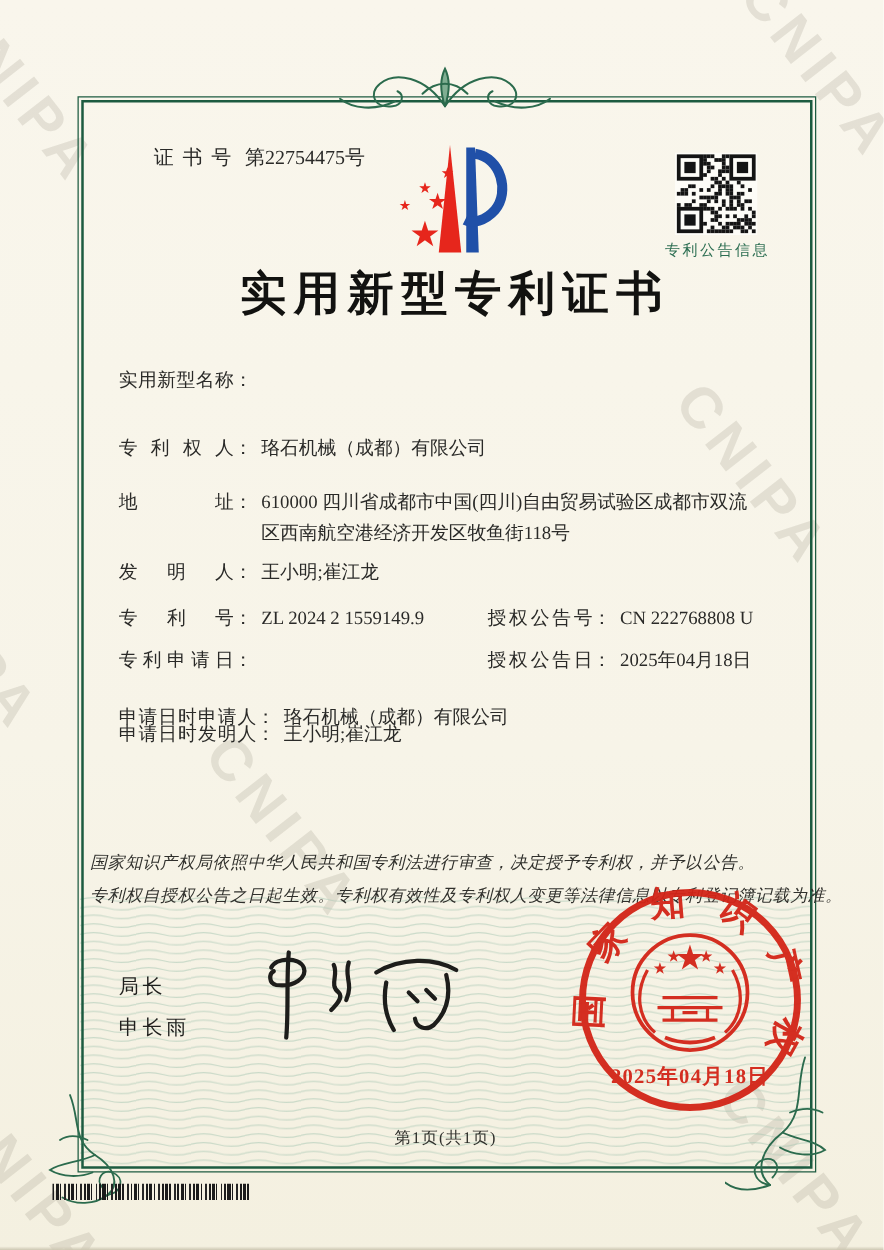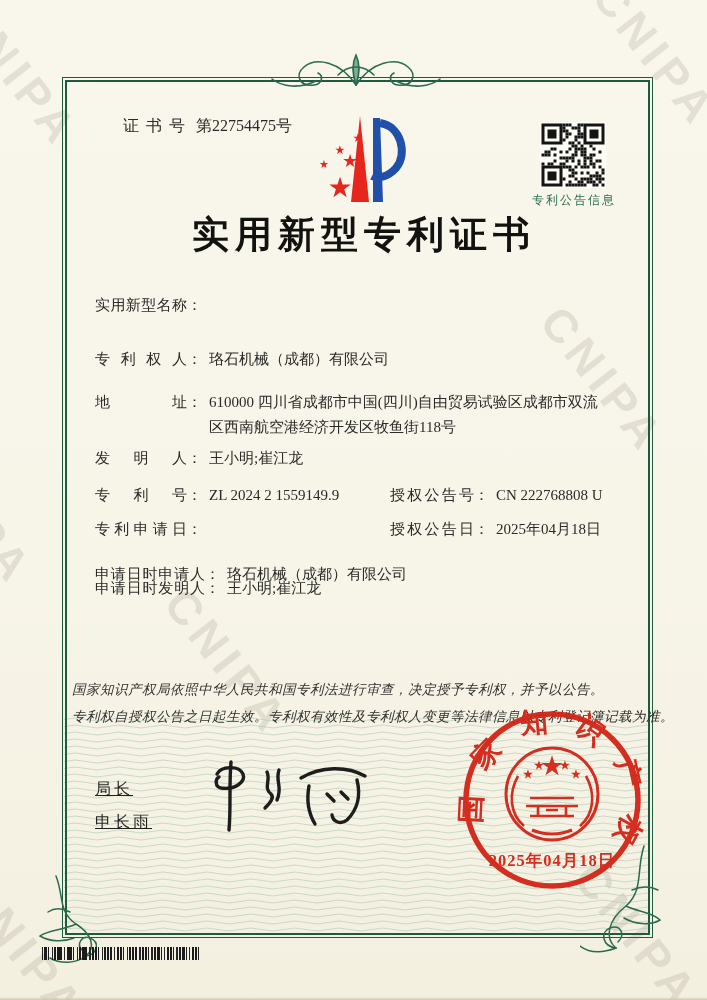--- a/index.html
+++ b/index.html
@@ -49,21 +49,21 @@
   .lab.wide{width:110px;}
   .lab.narrow{width:84px;}
   .colon{flex:none;margin-right:7px;}
   .val{flex:1;}
   
   .statement{position:absolute;left:72px;top:676px;width:566px;z-index:5;
     font-style:italic;font-size:13.5px;line-height:27px;color:#30302c;letter-spacing:0.5px;}
   .statement div{text-align:left;white-space:nowrap;}
   
   .signer{position:absolute;left:95px;top:779px;z-index:6;
-    font-family:"Liberation Sans","DejaVu Sans",sans-serif;font-size:16px;letter-spacing:3px;color:#1f1f1d;text-decoration:underline;}
+    font-family:"Liberation Sans","DejaVu Sans",sans-serif;font-size:16px;letter-spacing:3px;color:#1f1f1d;}
   .signer div{margin-bottom:12px;}
   .signature{position:absolute;left:205px;top:748px;z-index:6;}
   .seal{position:absolute;left:450px;top:704px;z-index:7;opacity:0.95;}
   .seal text{font-family:"Liberation Serif","DejaVu Serif",serif;font-weight:bold;}
   
   .pagenum{position:absolute;left:62px;top:901px;width:589px;text-align:center;
     font-size:13px;color:#2e2e2a;z-index:5;letter-spacing:1px;}
   .barcode{position:absolute;left:42px;top:947px;width:158px;height:13px;z-index:5;
     background:repeating-linear-gradient(90deg,
       #1b1b1b 0 1.5px,transparent 1.5px 2.5px,
@@ -386,16 +386,17 @@
         <text x="13" y="-31" font-size="11" text-anchor="middle">★</text>
         <text x="24" y="-22" font-size="11" text-anchor="middle">★</text>
       </g>
       <path d="M -22 -2 H 22 M -26 6 H 26 M -14 6 V 16 M 14 6 V 16 M -22 16 H 22 M -6 10 H 6"></path>
       <path d="M -34 -24 C -44 -6, -42 14, -28 26 M 34 -24 C 44 -6, 42 14, 28 26"></path>
       <path d="M -20 30 Q 0 38, 20 30" stroke-width="3.2"></path>
     </g>
     <text x="0" y="66" font-size="16.5" fill="#d32417" text-anchor="middle" letter-spacing="1">2025年04月18日</text>
   </svg>
 
+  <div class="pagenum">第1页(共1页)</div>
   <div class="barcode"></div>
   <div class="scan-edge"></div>
 
 </div>
 
 </body></html>

